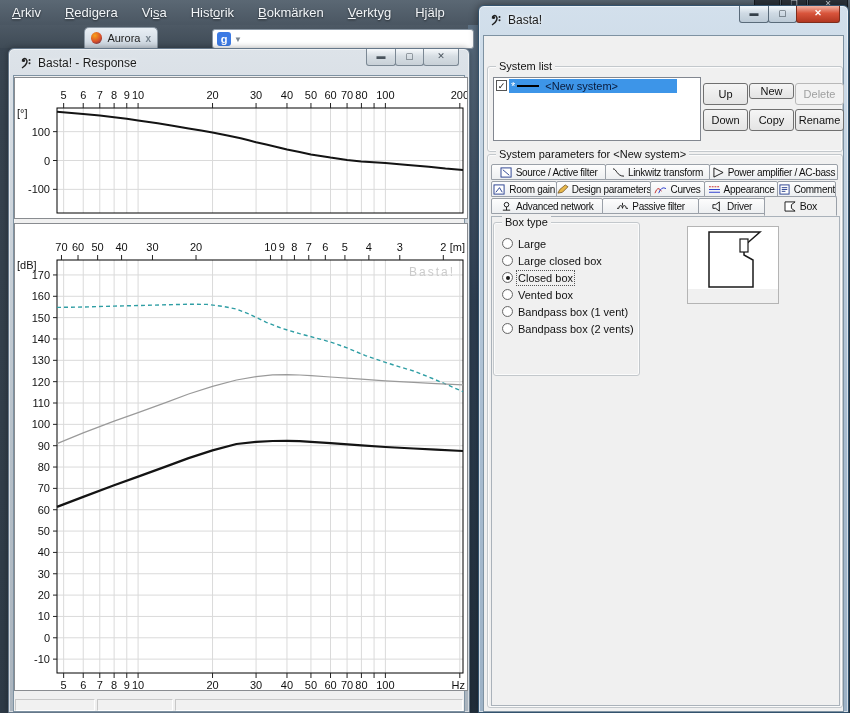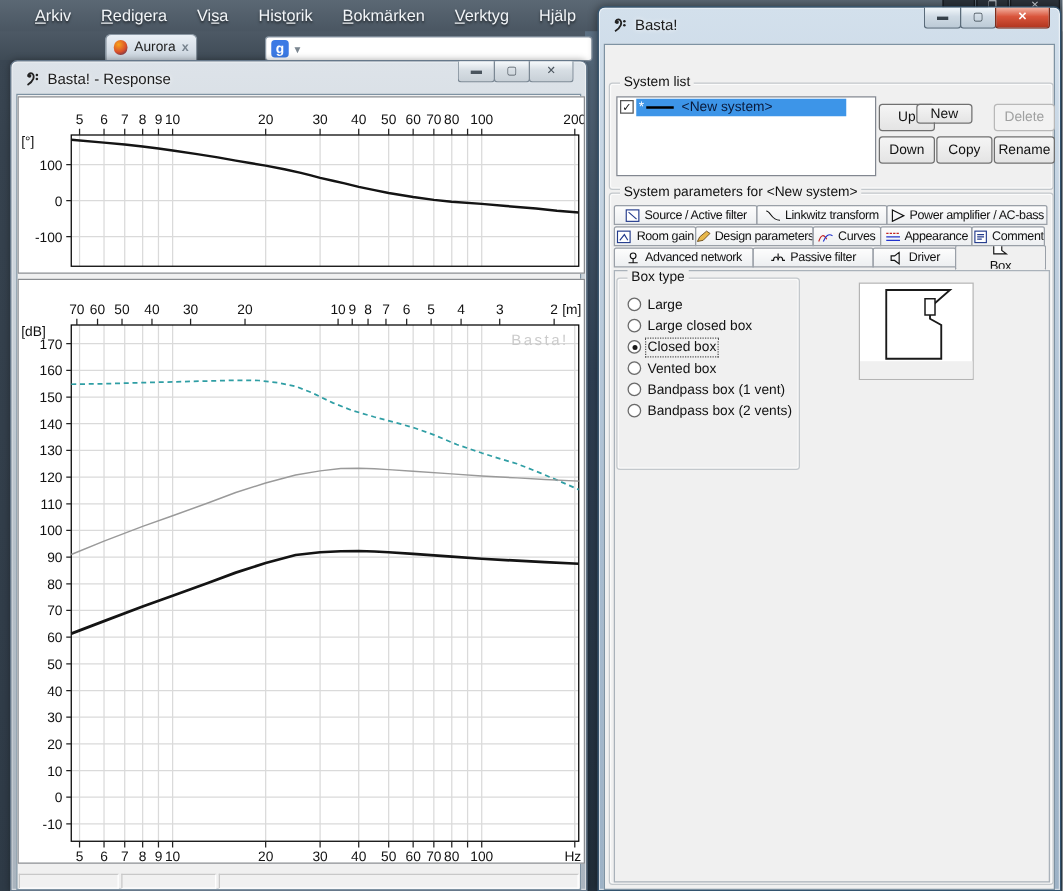--- a/index.html
+++ b/index.html
@@ -4,21 +4,21 @@
 <style>
   * { margin:0; padding:0; box-sizing:border-box; }
   html,body { width:850px; height:713px; overflow:hidden; }
   body {
     font-family:"Liberation Sans", sans-serif;
     background:linear-gradient(180deg,#5b6874 0px,#4a5662 25px,#46525e 26px,#3a4652 48px,#36424e 120px,#2e3a46 100%);
     position:relative;
   }
   
   .ff-menubar { position:absolute; left:0; top:0; width:694px; height:25px;
-    display:flex; align-items:center; gap:24px; padding-left:28px;
+    display:flex; align-items:center; gap:24px; padding-left:12px;
     color:#f2f5f8; font-size:13px; text-shadow:0 1px 2px rgba(0,0,0,.6); }
   .ff-menubar .mi { cursor:default; }
   .mkey { text-decoration:underline; }
   .ff-toolbar { position:absolute; left:0; top:25px; width:850px; height:23px;
     background:linear-gradient(180deg,#4d5965,#3f4b56); }
   .ff-strip { position:absolute; left:468px; top:25px; width:10px; height:688px;
     background:linear-gradient(180deg,#5d7184,#33455a 40%,#24323f); }
   .ff-tab { position:absolute; left:84px; top:27px; width:74px; height:21px;
     background:linear-gradient(#e9eff5,#c9d3dd); border:1px solid #8a97a3; border-bottom:none;
     border-radius:5px 5px 0 0; display:flex; align-items:center; gap:5px; padding:0 6px;
@@ -76,21 +76,21 @@
   .btn { position:absolute; border:1px solid #707070; border-radius:3px;
     background:linear-gradient(#f5f5f5,#e4e4e4); font-size:11px; color:#111;
     text-align:center; font-family:"Liberation Sans",sans-serif; }
   .btn.disabled { color:#9fa0a0; border-color:#b8b8b8; background:#f2f2f2; }
   .tabrow { position:absolute; left:12px; width:349px; height:17px; display:flex; }
   .tab { flex:1 1 auto; height:16px; border:1px solid #9aa0a8; margin-right:-1px;
     border-radius:2px 2px 0 0; background:linear-gradient(#fdfdfd,#edeff1);
     display:flex; align-items:center; justify-content:center; gap:3px;
     font-size:10px; letter-spacing:-0.3px; color:#111; white-space:nowrap; overflow:hidden; }
   .tab.active { background:#f0f0f0; height:20px; margin-top:-2px; position:relative; z-index:3;
-    border-bottom:1px solid #f0f0f0; font-size:10.5px;flex-direction:column; }
+    border-bottom:1px solid #f0f0f0; font-size:10.5px; }
   .ticon { width:13px; height:11px; flex:0 0 auto; }
   .tabpane { position:absolute; left:12px; top:210px; width:349px; bottom:6px;
     border:1px solid #aab2ba; background:#f0f0f0; z-index:1; }
   .radio-row { position:absolute; left:8px; display:flex; align-items:center; gap:5px; height:13px; font-size:11px; color:#111; }
   .rdo { width:11px; height:11px; border-radius:50%; border:1px solid #6a6a6a;
     background:radial-gradient(#fff 55%,#d9d9d9); position:relative; flex:0 0 auto; }
   .rdo.sel::after { content:""; position:absolute; left:2.5px; top:2.5px; width:4px; height:4px;
     border-radius:50%; background:#1a1a1a; }
   .focusbox { outline:1px dotted #555; outline-offset:1px; }
   .fieldlabel { position:absolute; font-size:11px; color:#111; }
@@ -393,21 +393,21 @@
     <div class="lb-item">
       <span class="cbx">✓</span>
       <span class="lb-sel">
         <span class="lb-star">*</span>
         <span class="lb-line"></span>
         <span>&lt;New system&gt;</span>
       </span>
     </div>
   </div>
   <button class="btn" style="left:224px; top:77px; width:45px; height:22px;">Up</button>
-  <button class="btn" style="left:254px; top:77px; width:45px; height:16px;">New</button>
+  <button class="btn" style="left:270px; top:77px; width:45px; height:16px;">New</button>
   <button class="btn disabled" style="left:316px; top:77px; width:49px; height:22px;">Delete</button>
   <button class="btn" style="left:224px; top:103px; width:45px; height:22px;">Down</button>
   <button class="btn" style="left:270px; top:103px; width:45px; height:22px;">Copy</button>
   <button class="btn" style="left:316px; top:103px; width:49px; height:22px;">Rename</button>
 
   <div class="groupbox" style="left:8px; top:148px; width:356px; bottom:4px;">
     <span class="glabel">System parameters for &lt;New system&gt;</span>
   </div>
 
   <div class="tabrow" style="top:158px;">

